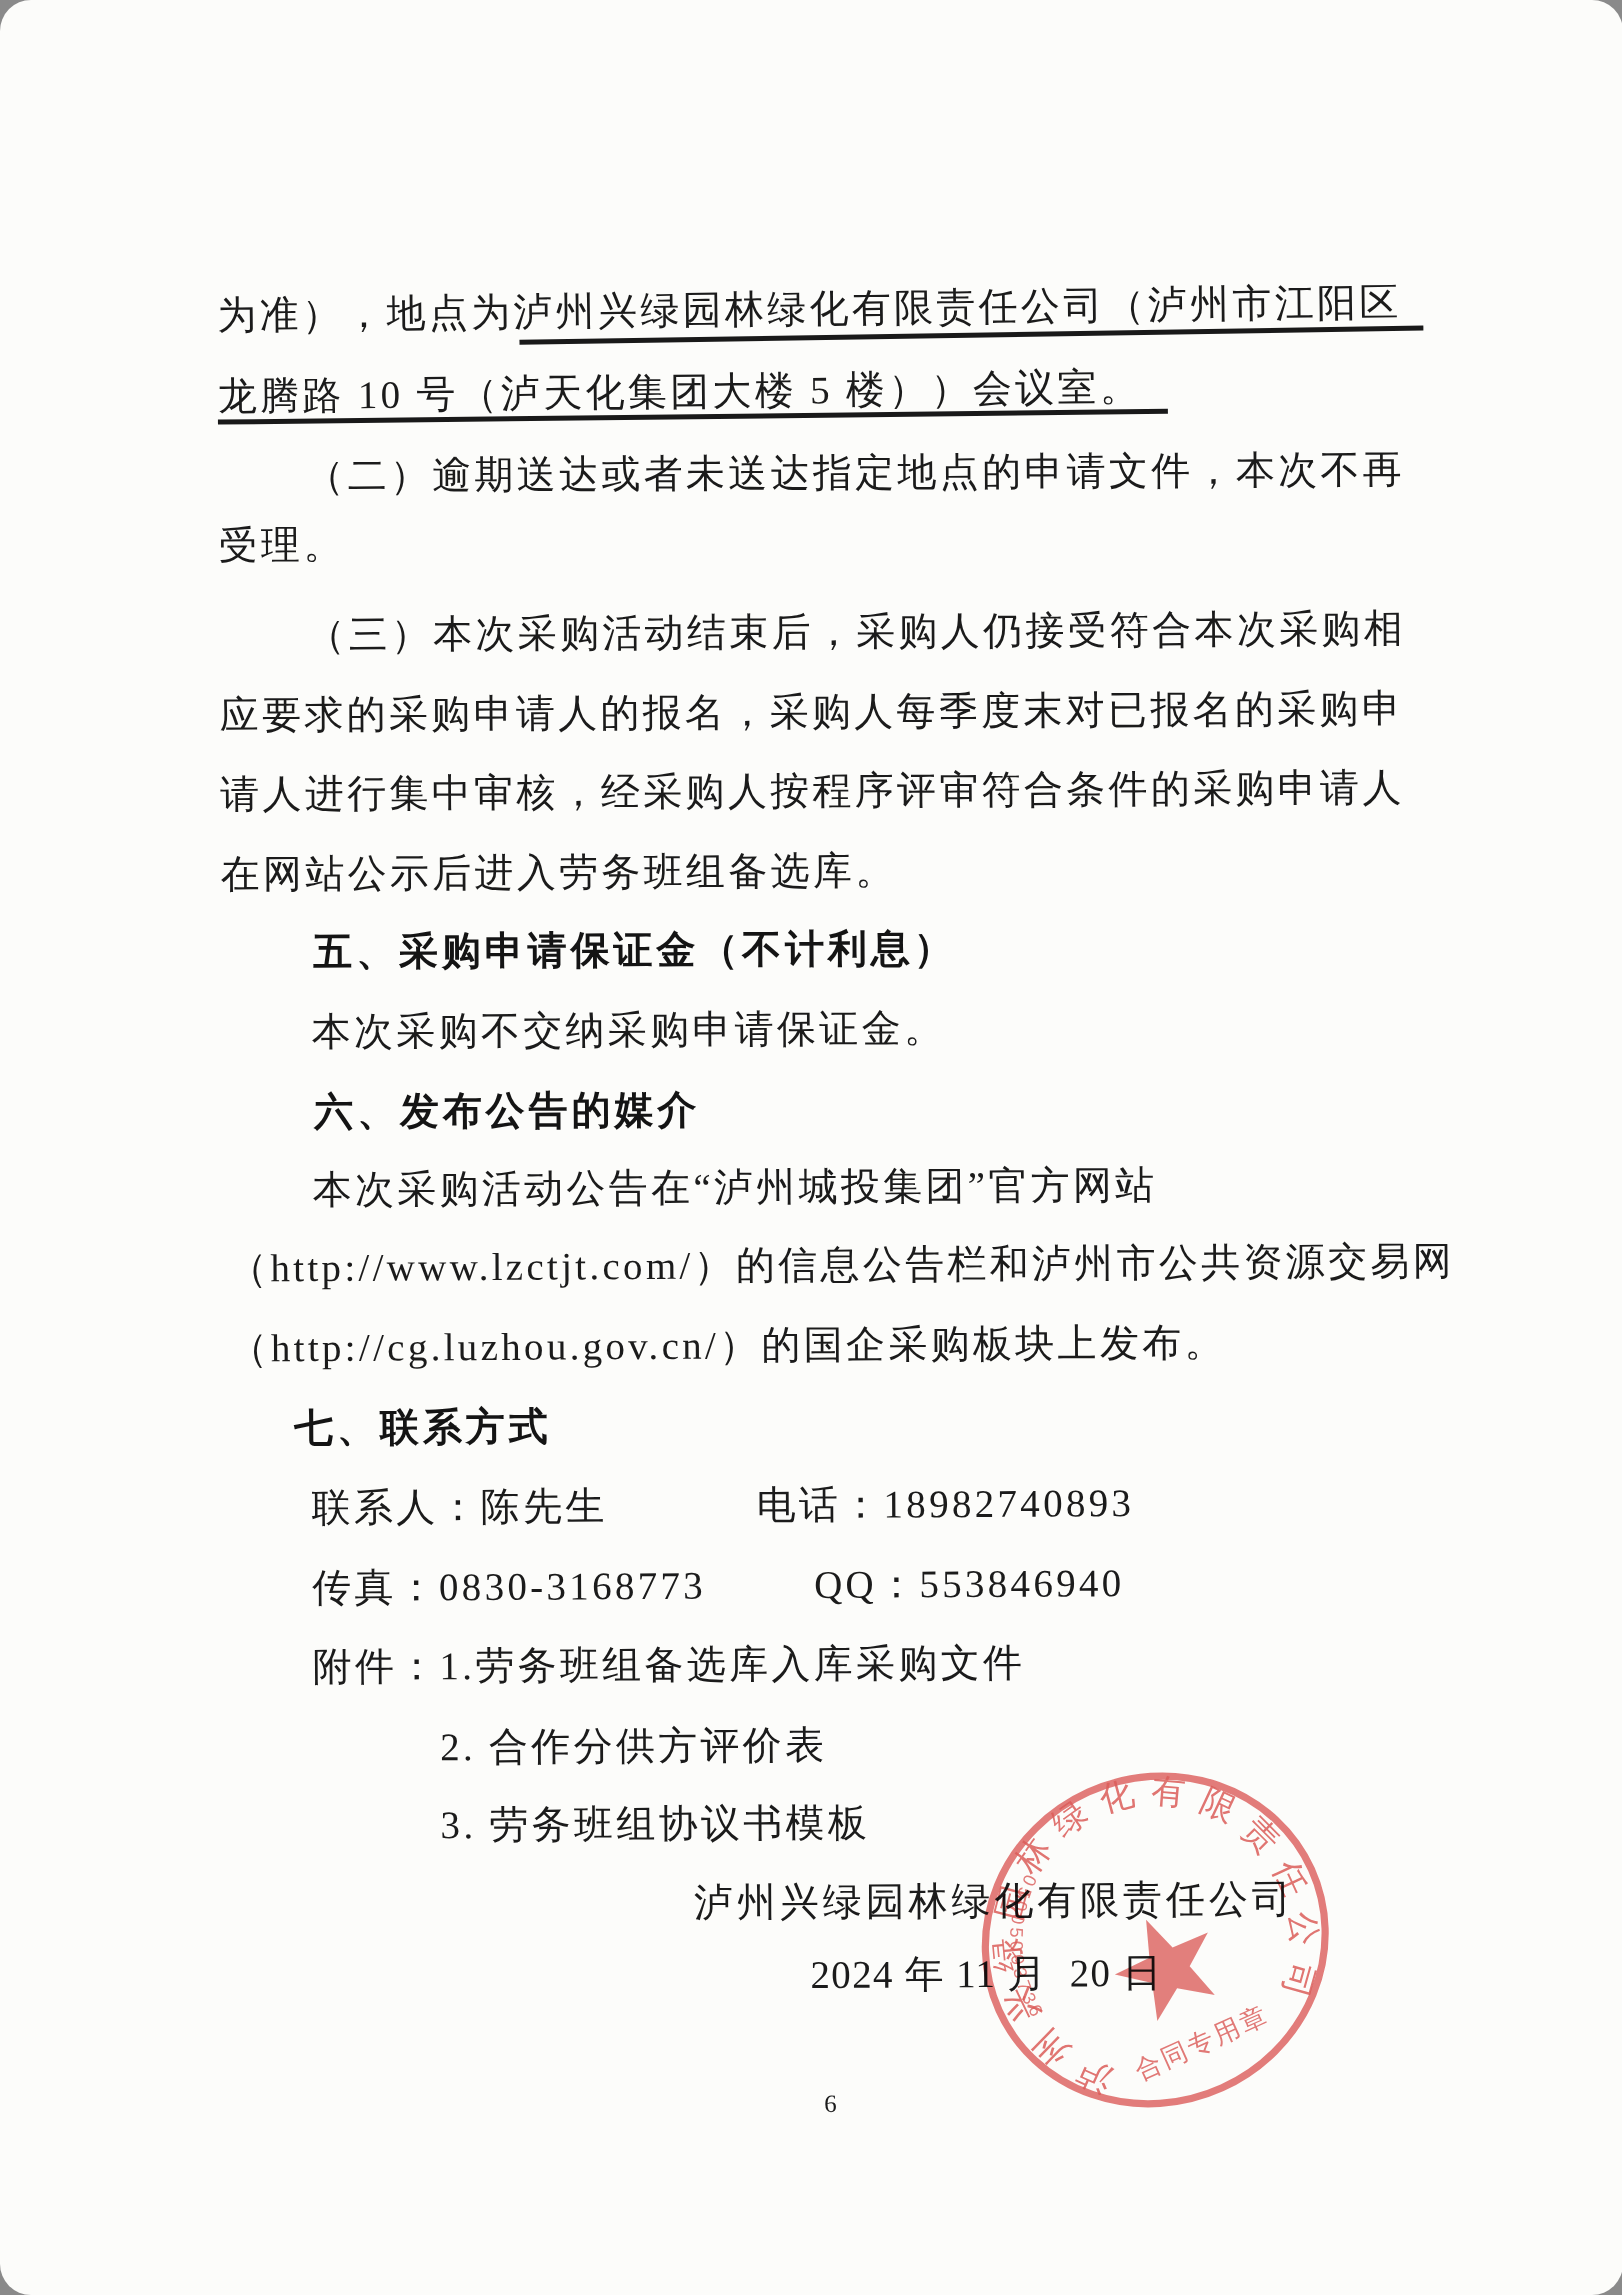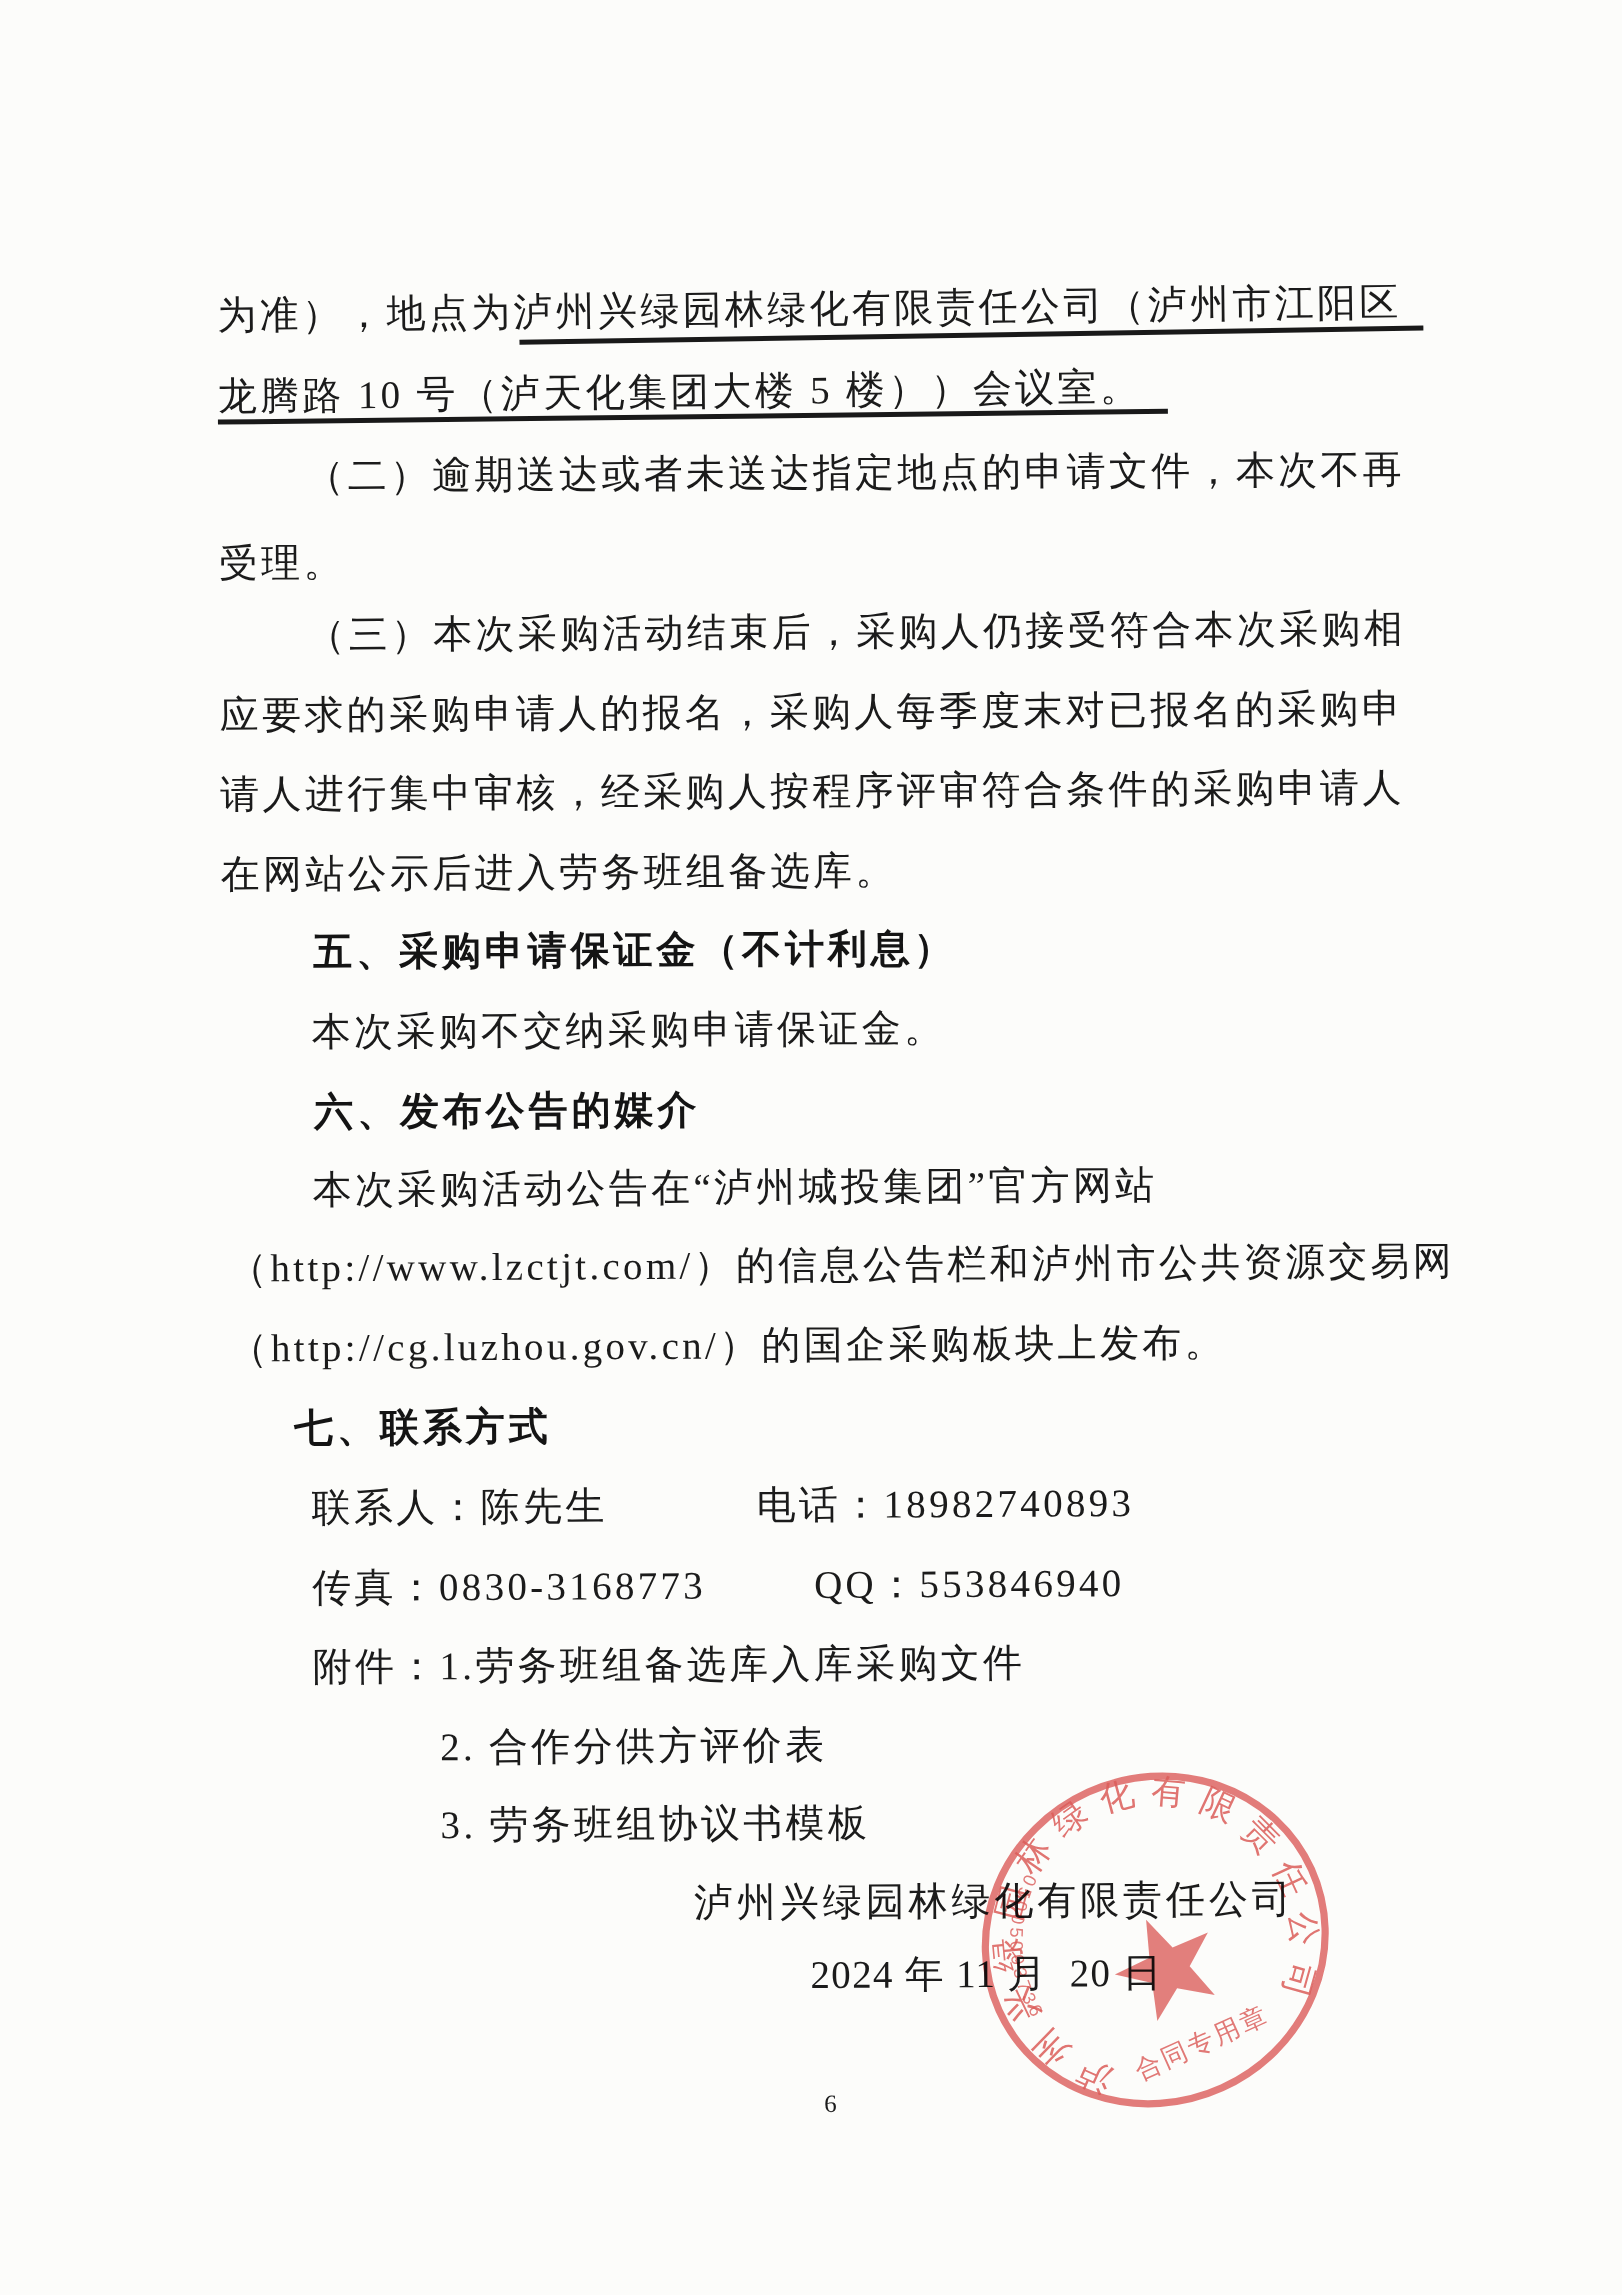--- a/index.html
+++ b/index.html
@@ -3,20 +3,21 @@
 <meta charset="utf-8">
 <style>
   html,body{margin:0;padding:0;background:#8a8a8a;}
   .page{
     position:relative;
     width:1623px;height:2295px;
     background:#fcfcfa;
     overflow:hidden;
     font-family:"Liberation Serif","DejaVu Serif",serif;
     color:#1b1b1b;
+    border-radius:31px;
   }
   .rot{position:absolute;left:0;top:0;width:100%;height:100%;
        transform:rotate(-0.35deg);transform-origin:50% 40%;}
   .ln{
     position:absolute;
     white-space:pre;
     font-size:39px;
     letter-spacing:3.3px;
     line-height:1.05;
     transform-origin:left center;
@@ -39,21 +40,21 @@
 <div class="page">
   <div class="rot">
 
     <div class="ln" style="left:221px;top:292px;transform:rotate(-0.3deg)"><span>为准），地点为</span><span>泸州兴绿园林绿化有限责任公司（泸州市江阳区</span></div>
     <div class="u" style="left:523px;top:338px;width:904px;transform:rotate(-0.55deg)"></div>
 
     <div class="ln" style="left:221px;top:373px;transform:rotate(-0.25deg)">龙腾路 10 号（泸天化集团大楼 5 楼））会议室。</div>
     <div class="u" style="left:221px;top:416px;width:950px;height:5.2px;transform:rotate(-0.3deg)"></div>
 
     <div class="ln" style="left:308px;top:453px">（二）逾期送达或者未送达指定地点的申请文件，本次不再</div>
-    <div class="ln" style="left:221px;top:540px">受理。</div>
+    <div class="ln" style="left:221px;top:522px">受理。</div>
 
     <div class="ln" style="left:308px;top:612px">（三）本次采购活动结束后，采购人仍接受符合本次采购相</div>
     <div class="ln" style="left:221px;top:692px">应要求的采购申请人的报名，采购人每季度末对已报名的采购申</div>
     <div class="ln" style="left:221px;top:771px">请人进行集中审核，经采购人按程序评审符合条件的采购申请人</div>
     <div class="ln" style="left:221px;top:851px">在网站公示后进入劳务班组备选库。</div>
 
     <div class="ln hd" style="left:313px;top:929px">五、采购申请保证金（不计利息）</div>
     <div class="ln" style="left:311px;top:1009px">本次采购不交纳采购申请保证金。</div>
 
     <div class="ln hd" style="left:313px;top:1089px">六、发布公告的媒介</div>

